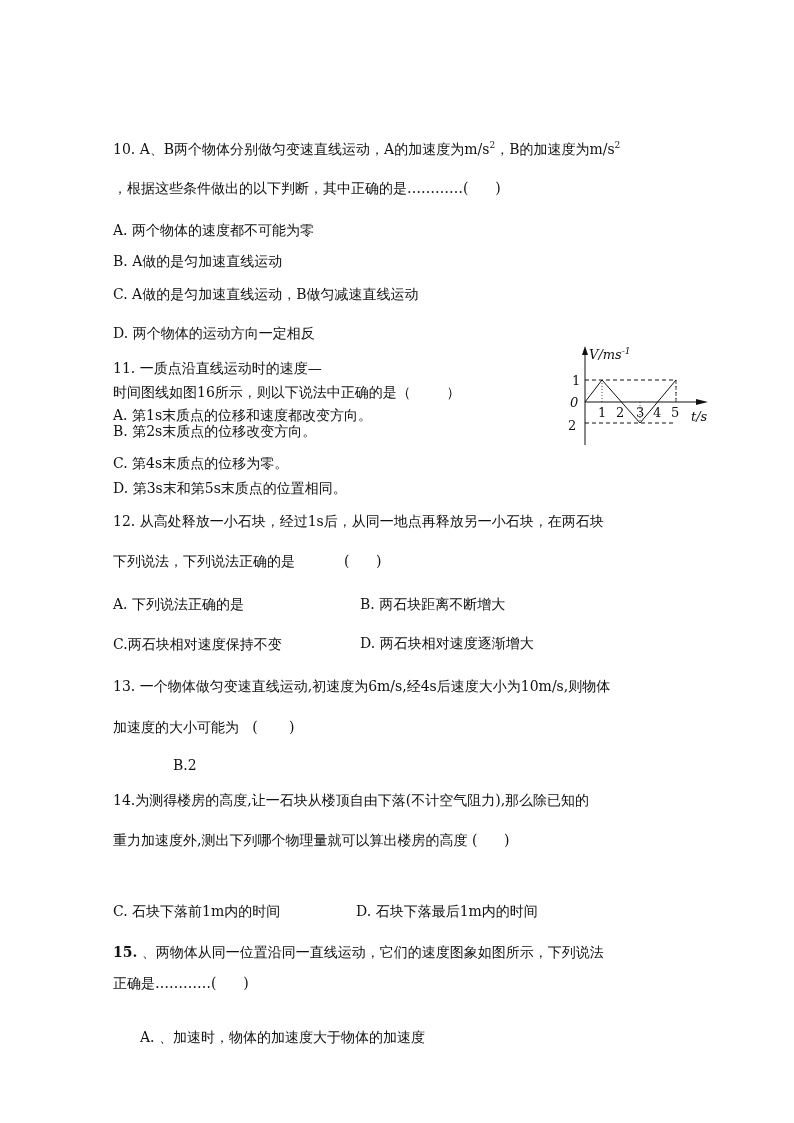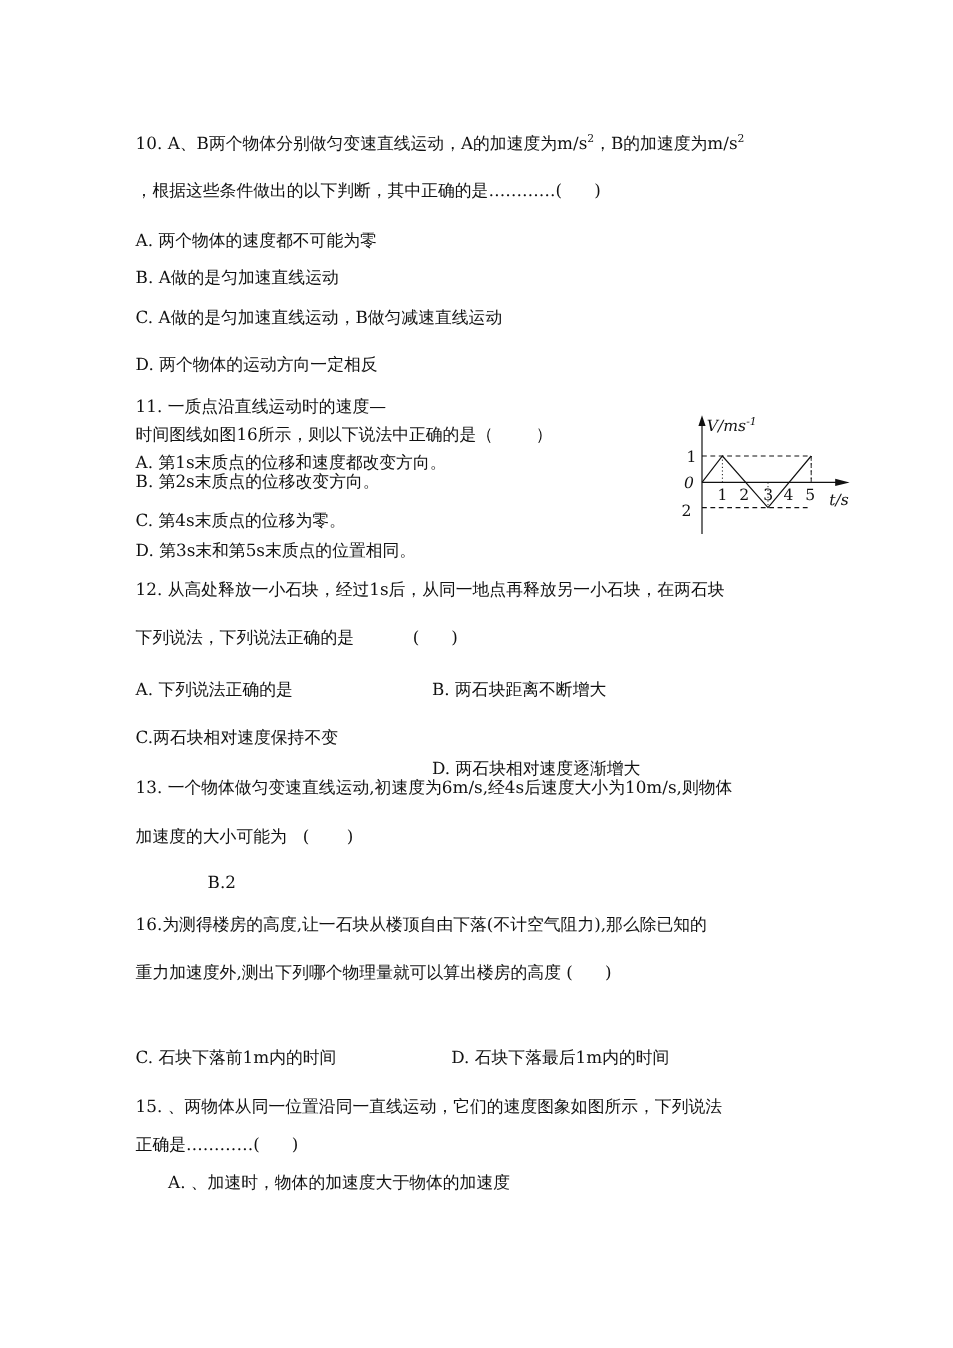--- a/index.html
+++ b/index.html
@@ -1,20 +1,20 @@
 <!DOCTYPE html>
 <html><head>
 <meta charset="utf-8">
 <style>
   html, body { margin: 0; padding: 0; background: #ffffff; }
   body { width: 794px; height: 1123px; position: relative; overflow: hidden;
          font-family: "DejaVu Serif", "Liberation Serif", serif; color: #111; }
-  .line { position: absolute; left: 113px; font-size: 14px; line-height: 18px; white-space: pre; }
+  .line { position: absolute; left: 113px; font-size: 14px; line-height: 18px; white-space: pre; margin-top: 29px; }
   .sup { font-size: 9px; vertical-align: 6px; }
-  .bold { font-weight: normal; }
+  .bold { font-weight: bold; }
   .graph { position: absolute; left: 560px; top: 340px; width: 160px; height: 110px; }
   .graph text { font-family: "DejaVu Serif", "Liberation Serif", serif; fill: #111; }
 </style>
 </head>
 <body>
 
 <div class="line" style="top:107px"><span>10. A、B两个物体分别做匀变速直线运动，A的加速度为m/s</span><span class="sup">2</span><span>，B的加速度为m/s</span><span class="sup">2</span></div>
 <div class="line" style="top:150px">，根据这些条件做出的以下判断，其中正确的是…………(      )</div>
 <div class="line" style="top:192px">A. 两个物体的速度都不可能为零</div>
 <div class="line" style="top:223px">B. A做的是匀加速直线运动</div>
@@ -55,26 +55,26 @@
   <text x="93" y="77" font-size="13">4</text>
   <text x="111" y="77" font-size="13">5</text>
   <text x="131" y="81" font-size="13" font-style="italic">t/s</text>
 </svg>
 
 <div class="line" style="top:483px">12. 从高处释放一小石块，经过1s后，从同一地点再释放另一小石块，在两石块</div>
 <div class="line" style="top:523px">下列说法，下列说法正确的是           (      )</div>
 <div class="line" style="top:566px">A. 下列说法正确的是</div>
 <div class="line" style="top:566px; left:360px">B. 两石块距离不断增大</div>
 <div class="line" style="top:606px">C.两石块相对速度保持不变</div>
-<div class="line" style="top:632px; left:360px">D. 两石块相对速度逐渐增大</div>
+<div class="line" style="top:605px; left:360px">D. 两石块相对速度逐渐增大</div>
 
 <div class="line" style="top:648px">13. 一个物体做匀变速直线运动,初速度为6m/s,经4s后速度大小为10m/s,则物体</div>
 <div class="line" style="top:689px">加速度的大小可能为   (       )</div>
 <div class="line" style="top:727px; left:173px">B.2</div>
 
-<div class="line" style="top:762px">16.为测得楼房的高度,让一石块从楼顶自由下落(不计空气阻力),那么除已知的</div>
+<div class="line" style="top:762px">14.为测得楼房的高度,让一石块从楼顶自由下落(不计空气阻力),那么除已知的</div>
 <div class="line" style="top:802px">重力加速度外,测出下列哪个物理量就可以算出楼房的高度 (      )</div>
 <div class="line" style="top:873px">C. 石块下落前1m内的时间</div>
-<div class="line" style="top:873px; left:376px">D. 石块下落最后1m内的时间</div>
+<div class="line" style="top:873px; left:356px">D. 石块下落最后1m内的时间</div>
 
 <div class="line" style="top:914px"><span class="bold">15.</span><span> 、两物体从同一位置沿同一直线运动，它们的速度图象如图所示，下列说法</span></div>
 <div class="line" style="top:945px">正确是…………(      )</div>
-<div class="line" style="top:977px; left:140px">A. 、加速时，物体的加速度大于物体的加速度</div>
+<div class="line" style="top:999px; left:140px">A. 、加速时，物体的加速度大于物体的加速度</div>
 
 </body></html>

